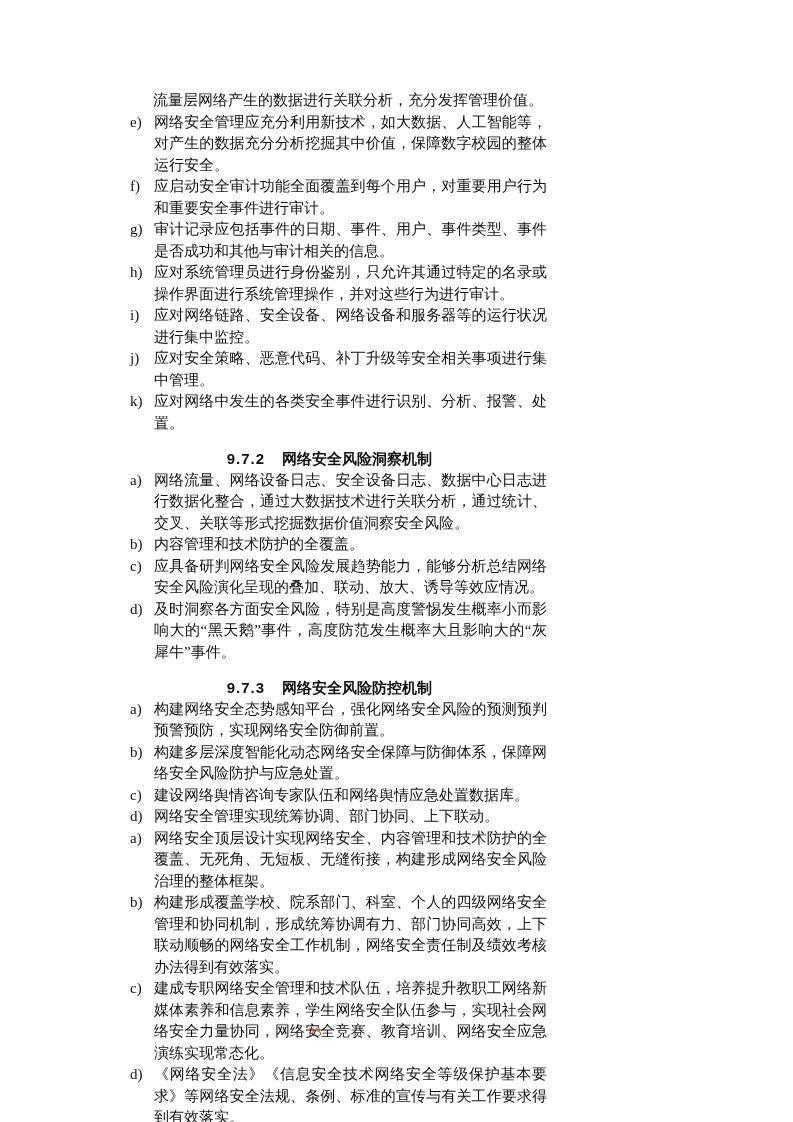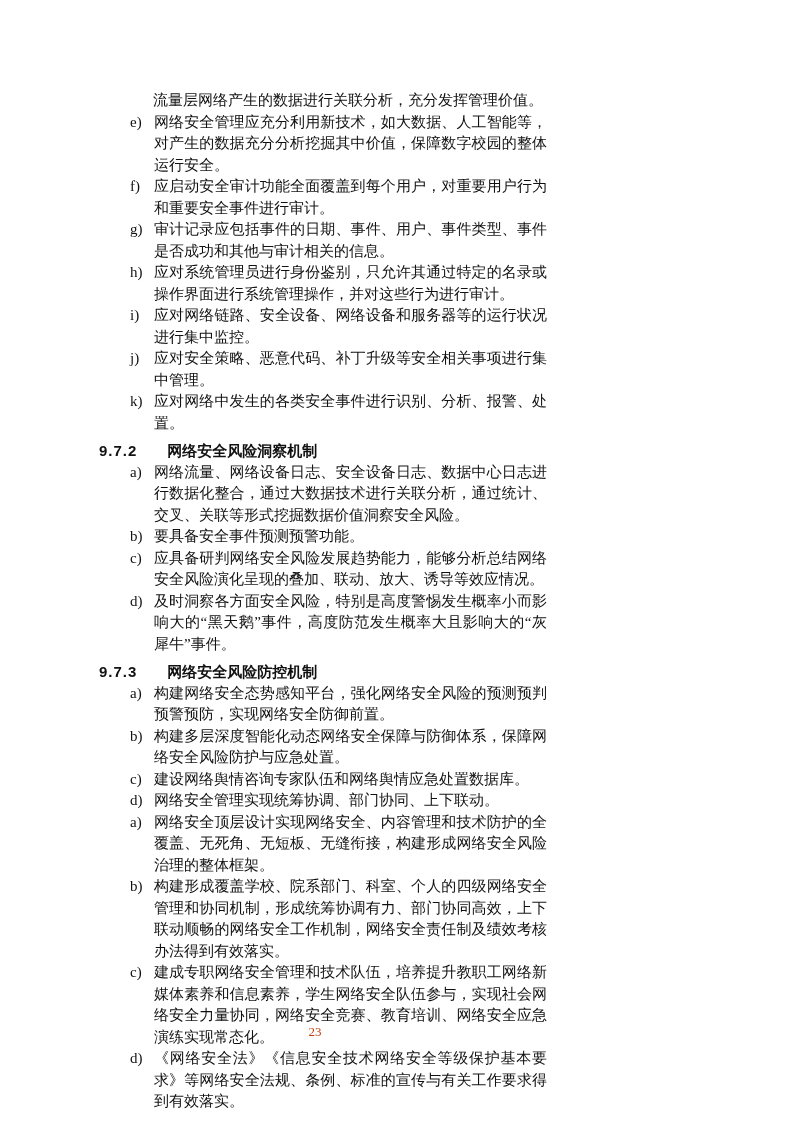--- a/index.html
+++ b/index.html
@@ -37,23 +37,24 @@
   }
   .li-tag {
     flex: 0 0 24px;
   }
   .li-text {
     flex: 1;
     text-align: justify;
   }
   
   .sec-heading {
-    margin: 6px 83px 0 99px;
+    margin: 14px 83px 0 99px;
     font-weight: bold;
     font-family: "Liberation Sans", "DejaVu Sans", sans-serif;
+    text-align: center;
   }
   .sec-num {
     display: inline-block;
     min-width: 64px;
     letter-spacing: 1px;
   }
   
   .para {
     margin: 0 83px 0 89px;
     text-indent: 41px;
@@ -126,21 +127,21 @@
     <div class="sec-heading">
       <span class="sec-num">9.7.2</span>
       <span>网络安全风险洞察机制</span>
     </div>
     <div class="li">
       <span class="li-tag">a)</span>
       <span class="li-text">网络流量、网络设备日志、安全设备日志、数据中心日志进行数据化整合，通过大数据技术进行关联分析，通过统计、交叉、关联等形式挖掘数据价值洞察安全风险。</span>
     </div>
     <div class="li">
       <span class="li-tag">b)</span>
-      <span class="li-text">要具备安全事件预测预警功能。</span>
+      <span class="li-text">内容管理和技术防护的全覆盖。</span>
     </div>
     <div class="li">
       <span class="li-tag">c)</span>
       <span class="li-text">应具备研判网络安全风险发展趋势能力，能够分析总结网络安全风险演化呈现的叠加、联动、放大、诱导等效应情况。</span>
     </div>
     <div class="li">
       <span class="li-tag">d)</span>
       <span class="li-text">及时洞察各方面安全风险，特别是高度警惕发生概率小而影响大的“黑天鹅”事件，高度防范发生概率大且影响大的“灰犀牛”事件。</span>
     </div>
 

